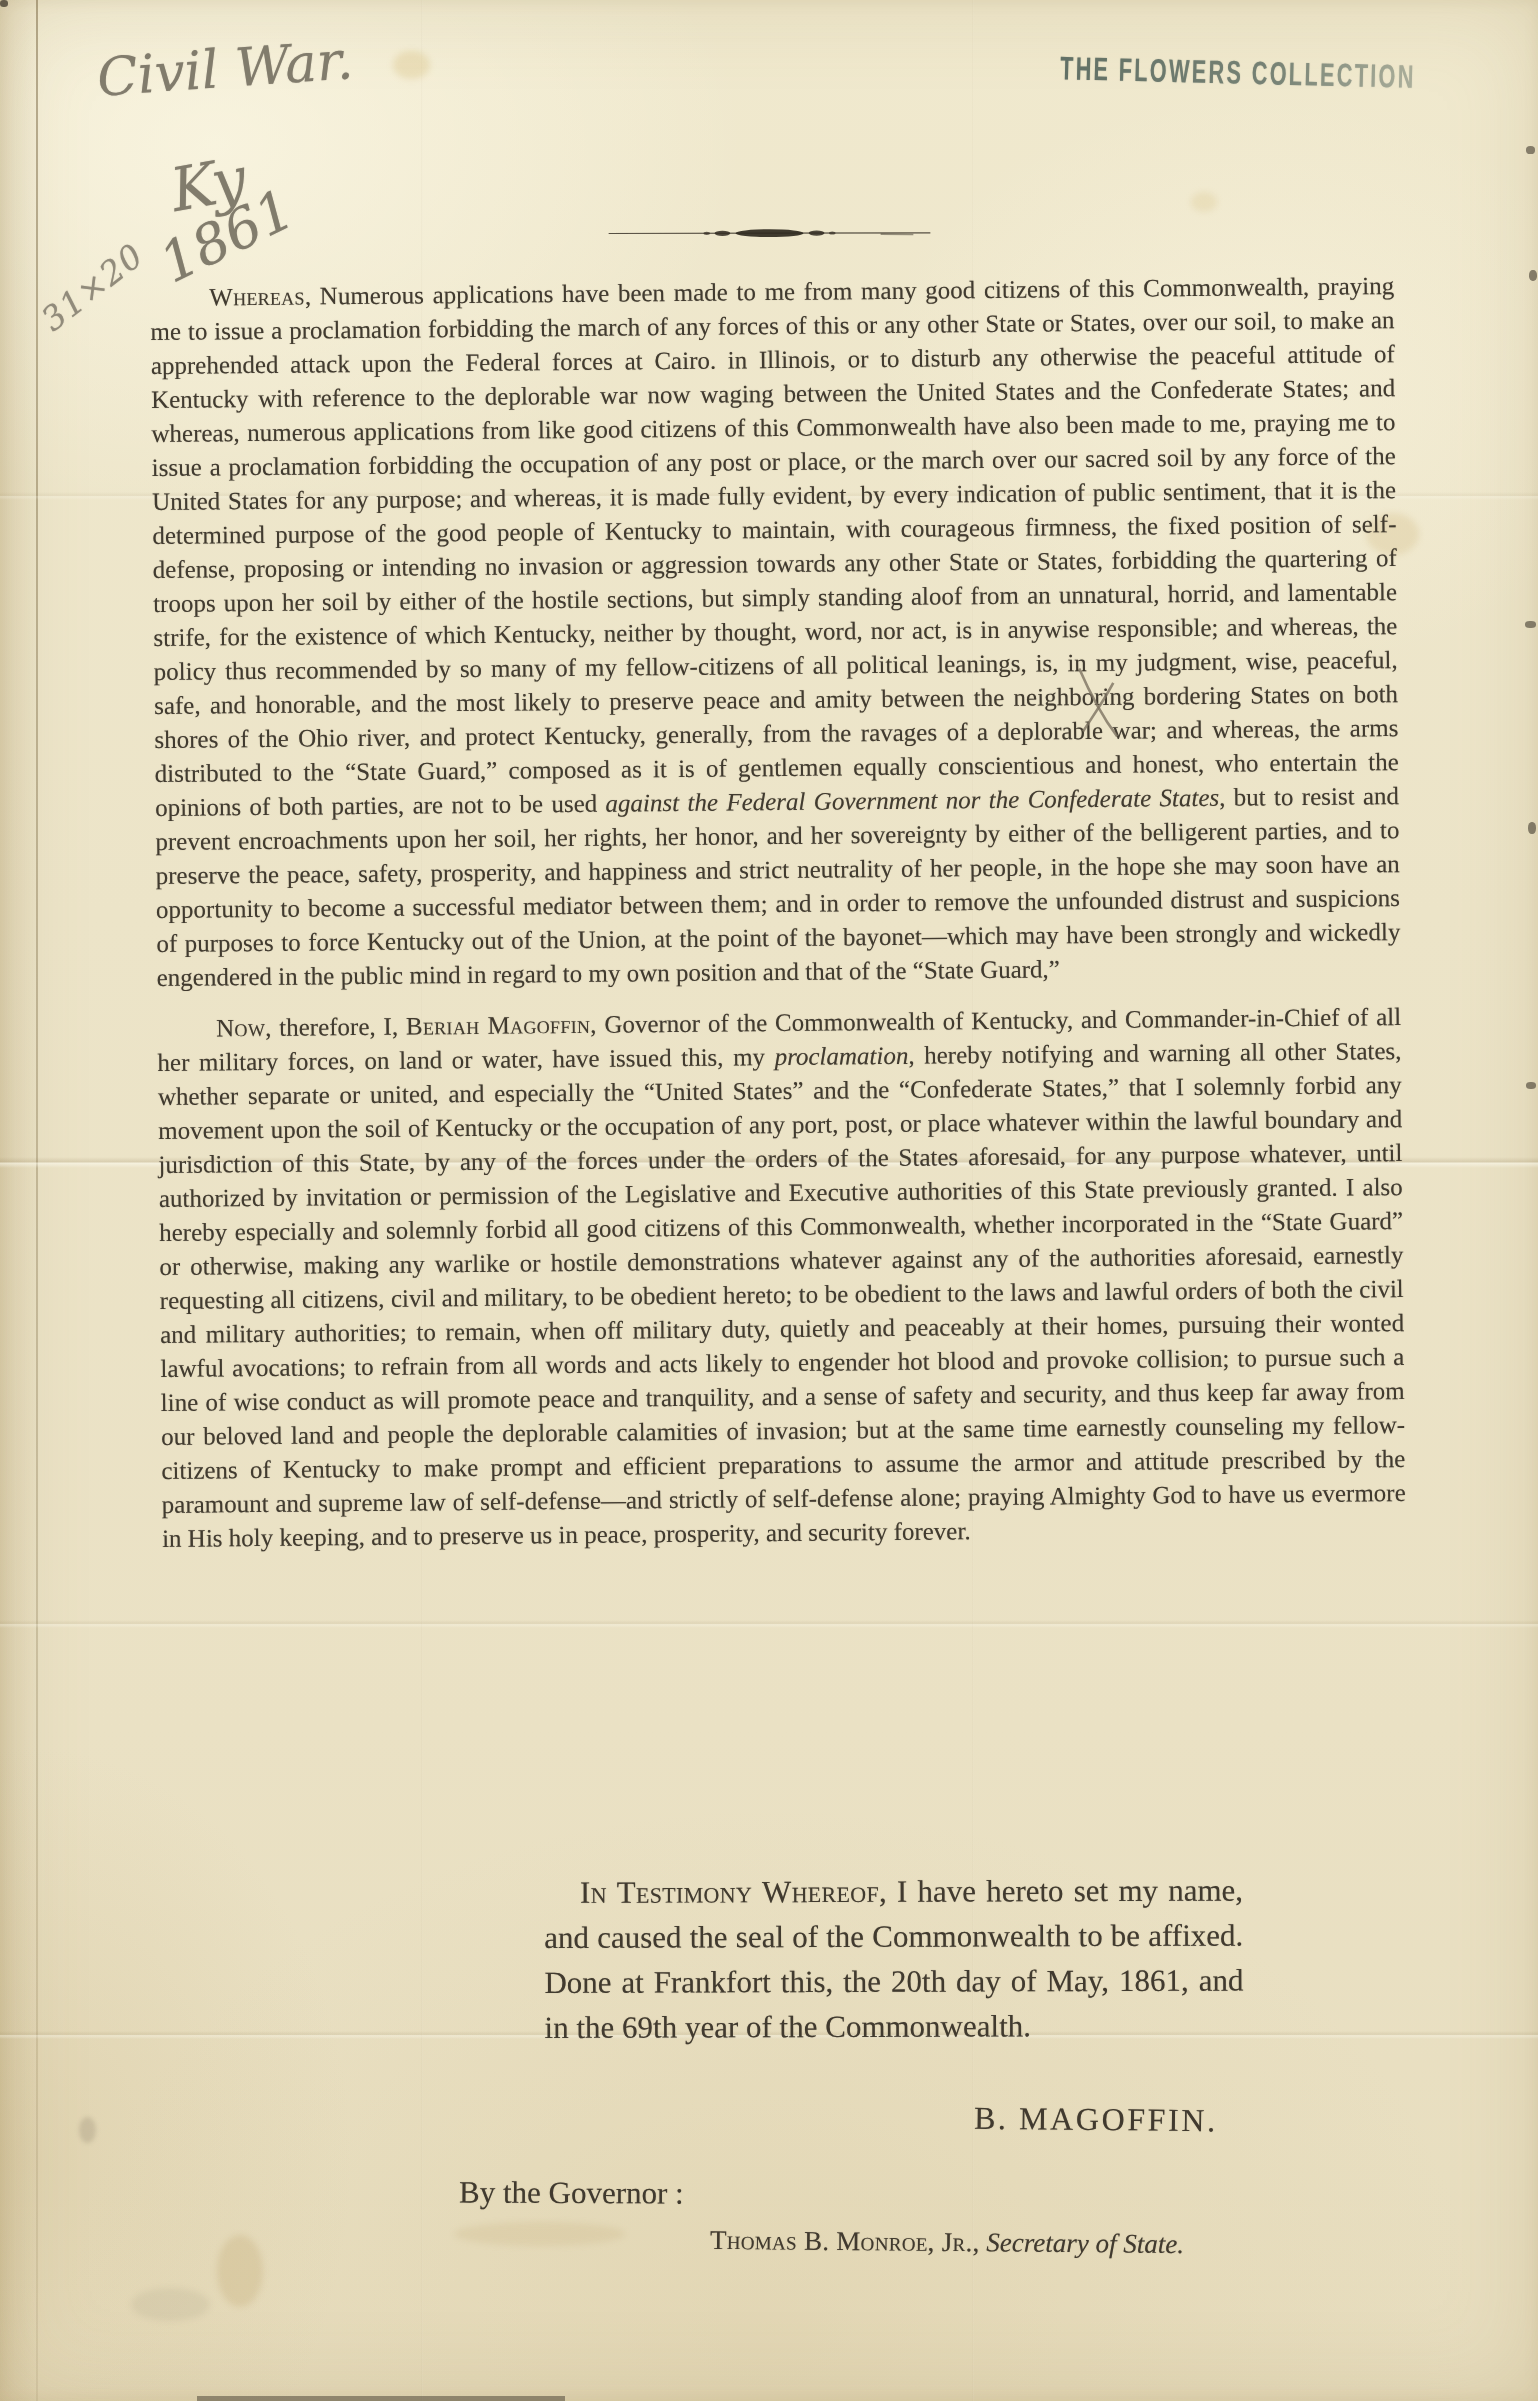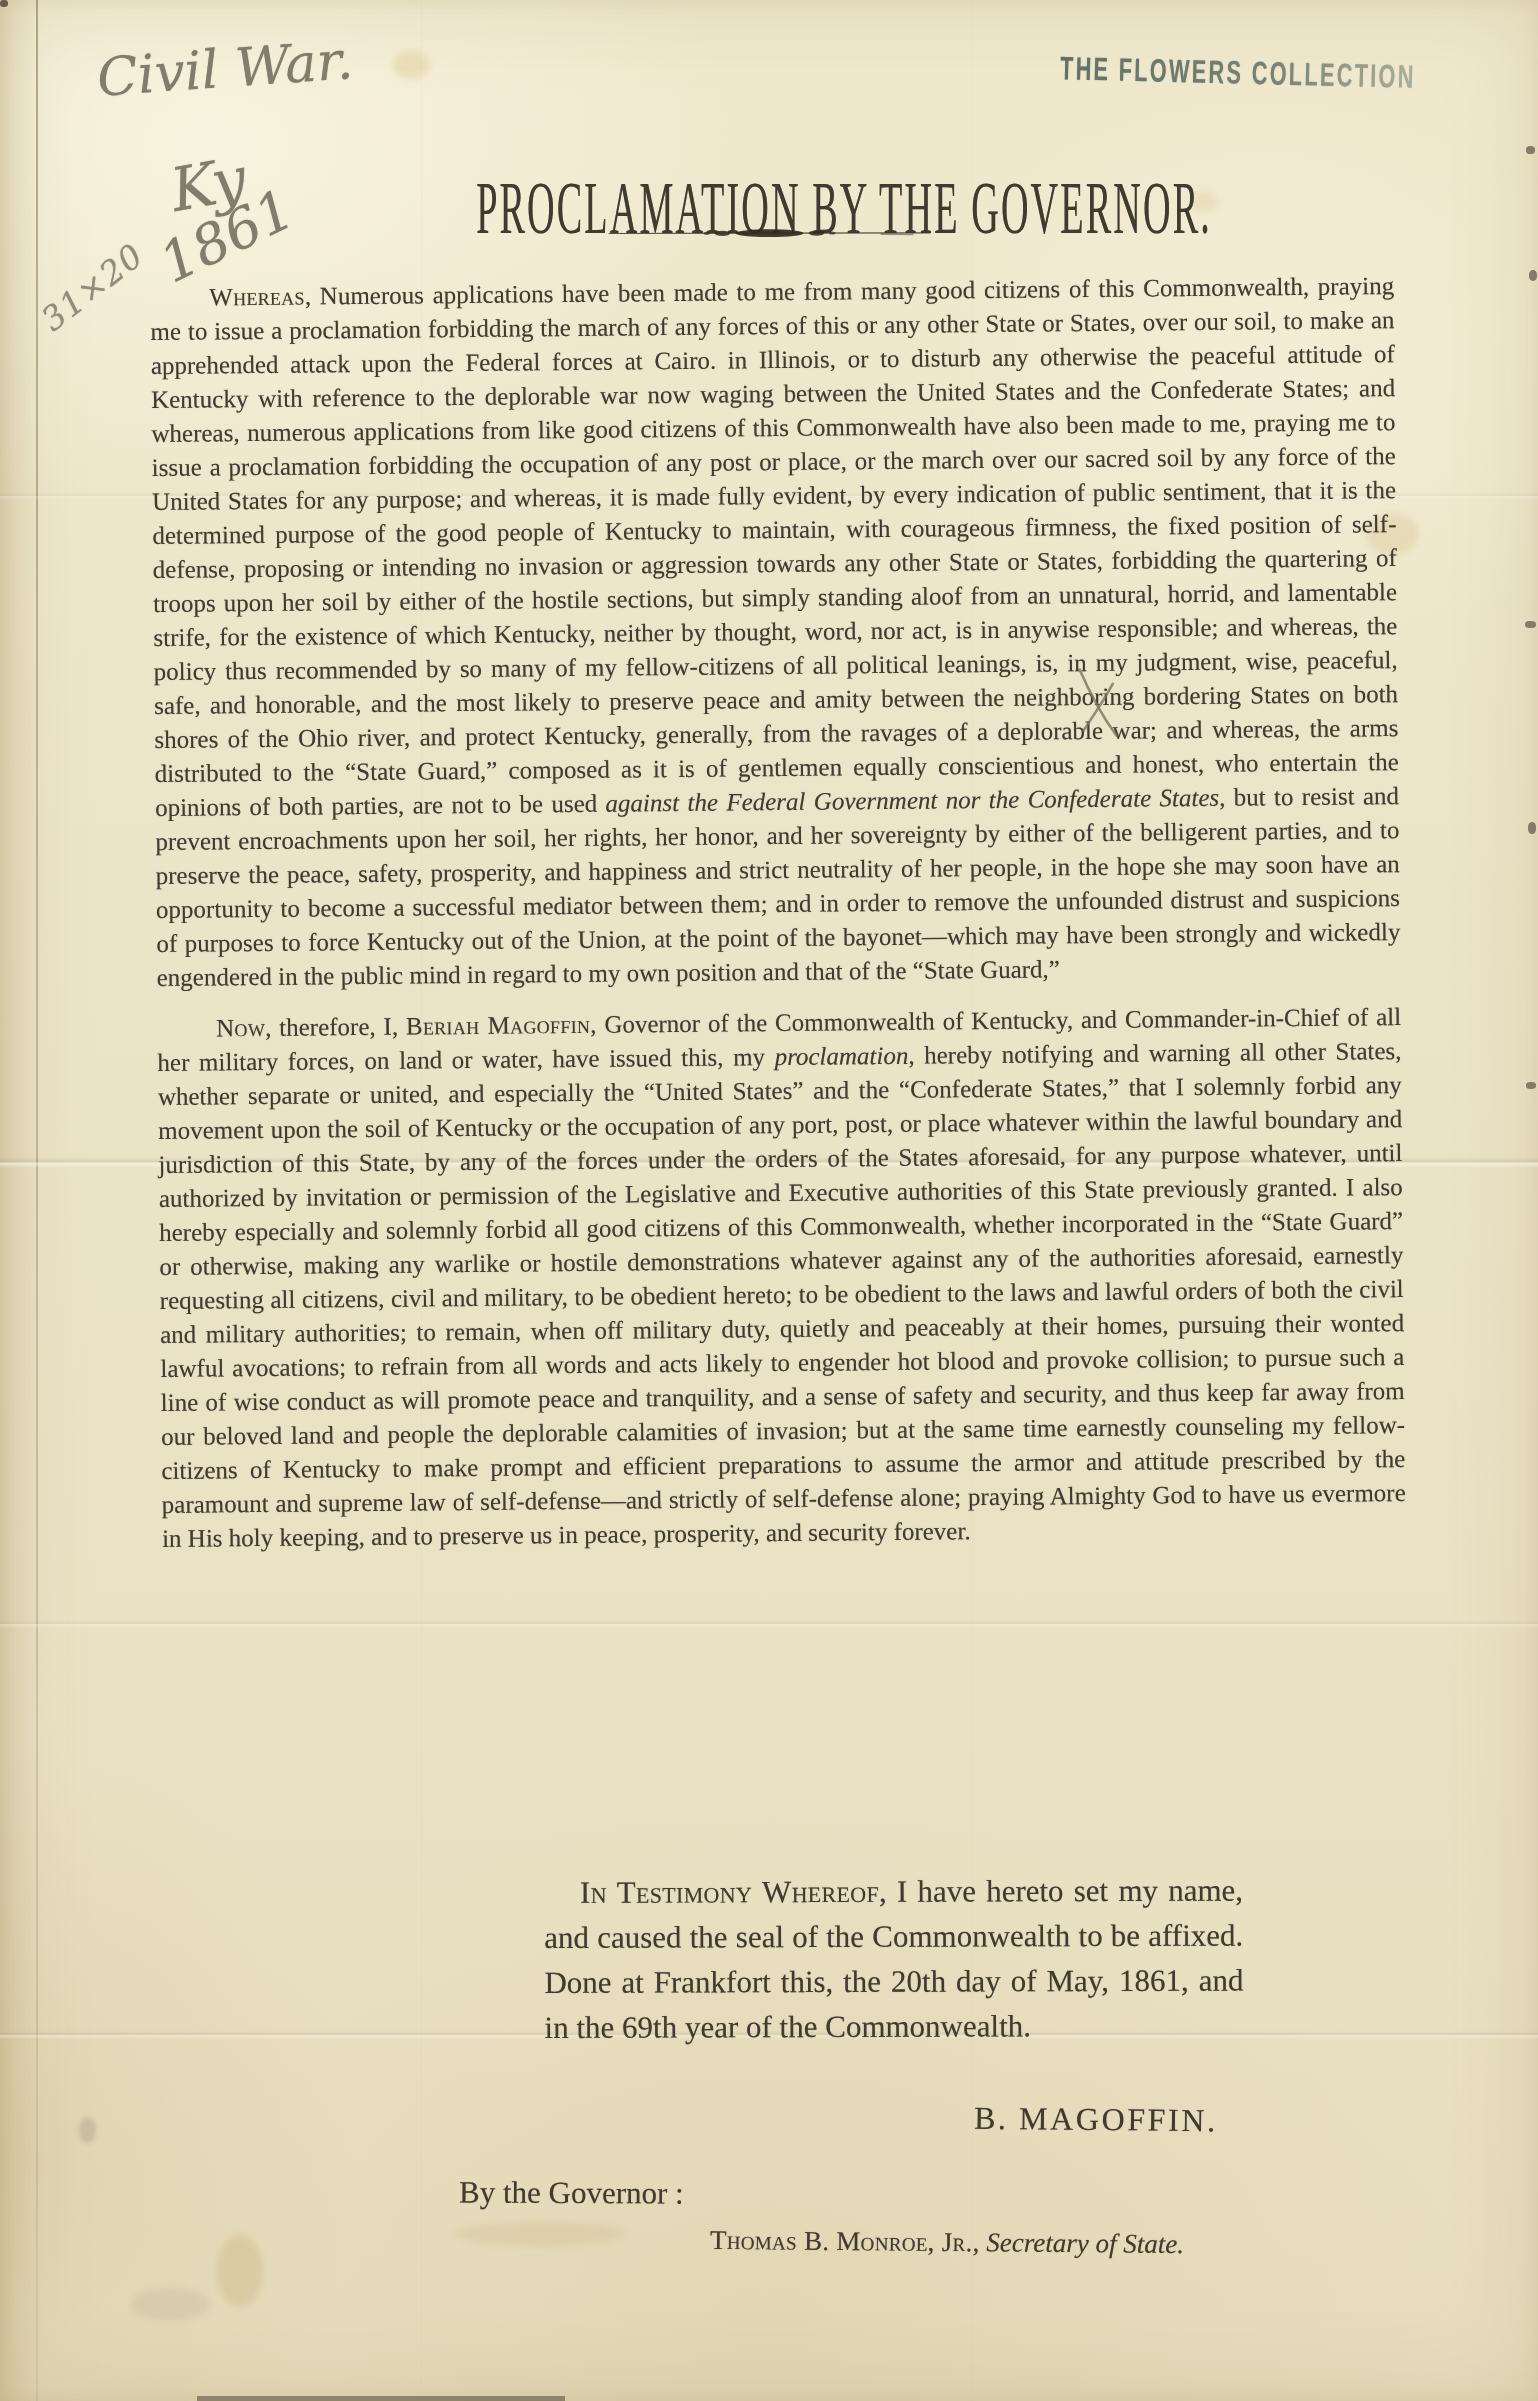--- a/index.html
+++ b/index.html
@@ -96,23 +96,20 @@
   <div class="fleck" style="left:0;top:0;width:8px;height:6.6px;opacity:.7;"></div>
   <div class="smudge" style="left:79px;top:2117px;width:17px;height:26px;"></div>
 
   <div class="hw hw-war">Civil War.</div>
   <div class="hw hw-ky">Ky</div>
   <div class="hw hw-year">1861</div>
   <div class="hw hw-dims">31×20</div>
 
   <div class="stamp"><span class="stamp-inner">THE FLOWERS COLLECTION</span></div>
 
-  <div class="title-wrap ink">
-    <span class="title-inner">PROCLAMATION BY THE GOVERNOR.</span>
-  </div>
 
   <svg class="divider" width="329" height="17" viewBox="0 0 500 26">
     <line x1="4" y1="13" x2="496" y2="12" stroke="rgba(60,53,42,0.85)" stroke-width="1.8"></line>
     <ellipse cx="250" cy="12.5" rx="52" ry="6" fill="rgba(48,42,33,0.92)"></ellipse>
     <ellipse cx="178" cy="12.7" rx="12" ry="4" fill="rgba(48,42,33,0.85)"></ellipse>
     <ellipse cx="322" cy="12.3" rx="12" ry="4" fill="rgba(48,42,33,0.85)"></ellipse>
     <ellipse cx="154" cy="12.8" rx="5" ry="2.4" fill="rgba(48,42,33,0.7)"></ellipse>
     <ellipse cx="346" cy="12.2" rx="5" ry="2.4" fill="rgba(48,42,33,0.7)"></ellipse>
     <line x1="420" y1="14" x2="470" y2="14.5" stroke="rgba(60,53,42,0.5)" stroke-width="2.5"></line>
   </svg>

